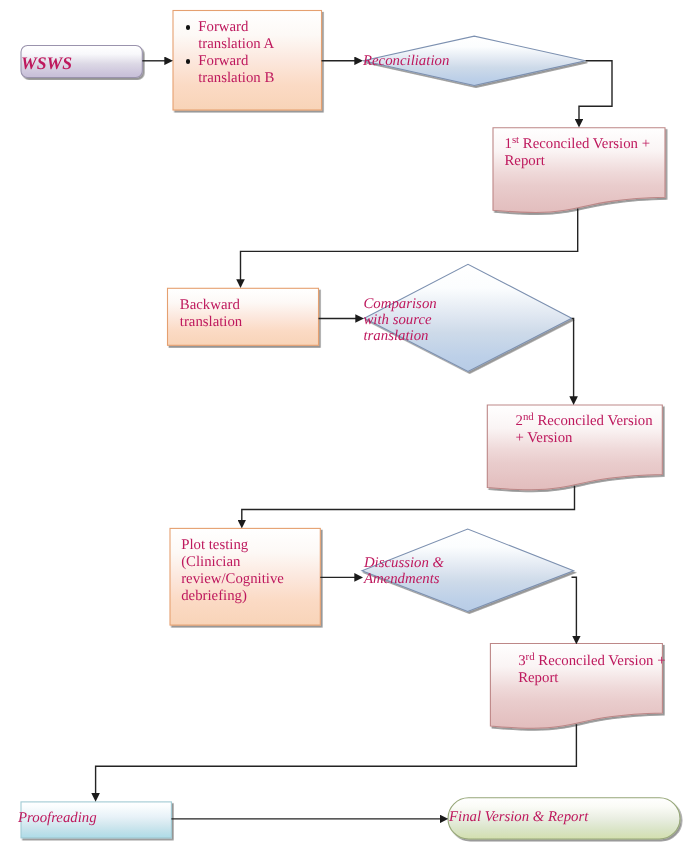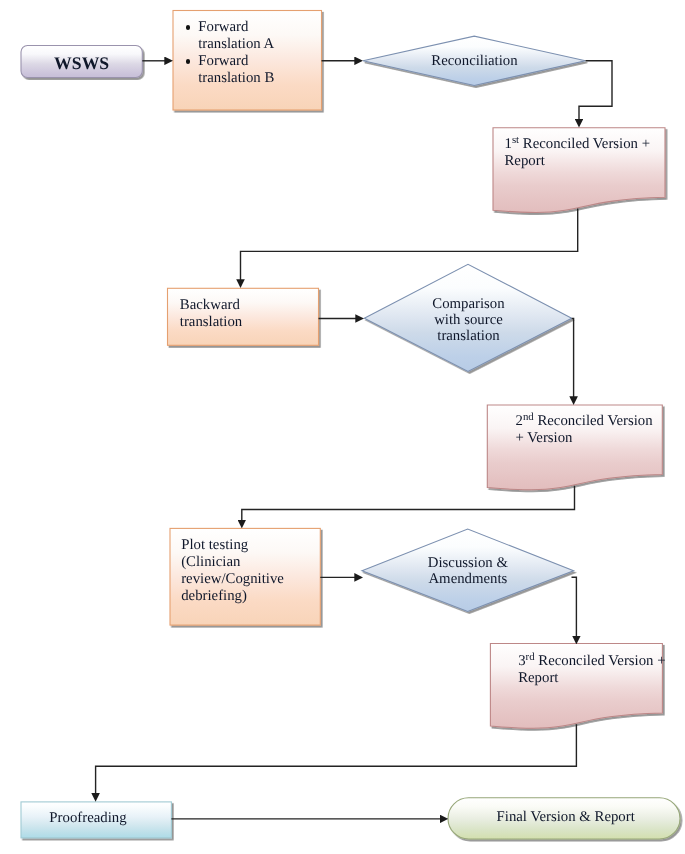--- a/index.html
+++ b/index.html
@@ -1,25 +1,25 @@
 <!DOCTYPE html>
 <html><head>
 <meta charset="utf-8">
 <title>Translation process flowchart</title>
 <style>
   html,body{margin:0;padding:0;background:#fff;}
   #page{position:relative;width:685px;height:854px;background:#ffffff;overflow:hidden;
         font-family:"Liberation Serif", serif;
         -webkit-font-smoothing:antialiased;text-rendering:geometricPrecision;}
   #shapes{position:absolute;left:0;top:0;width:685px;height:854px;}
-  .lbl{position:absolute;opacity:0.999;font-size:14.8px;line-height:17px;color:#0f172a;white-space:nowrap;}
+  .lbl{position:absolute;opacity:0.999;font-size:14.8px;line-height:17px;color:#be185d;white-space:nowrap;}
   .lbl div{line-height:inherit;}
   .lbl > div{margin:0;padding:0;}
   .lbl.wrap{white-space:normal;}
-  .ctr{text-align:center;}
+  .ctr{font-style:italic;}
   sup{font-size:0.73em;vertical-align:baseline;position:relative;top:-5.5px;line-height:0;}
   ul.bul{margin:0;padding:0;list-style:none;}
   ul.bul li{position:relative;padding-left:12.5px;}
   ul.bul li:before{content:"";position:absolute;left:0;top:5.61px;width:4.6px;height:4.6px;
                    border-radius:50%;background:#111111;}
 </style>
 </head>
 <body>
 
 <div id="page">

